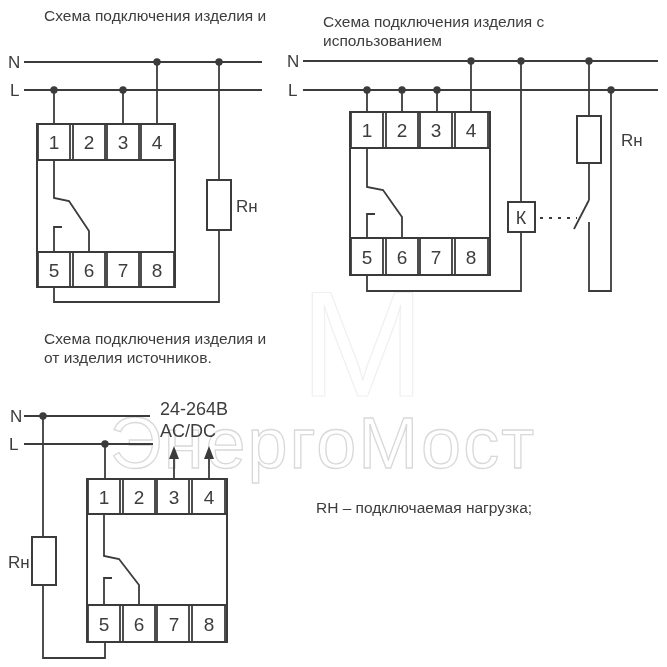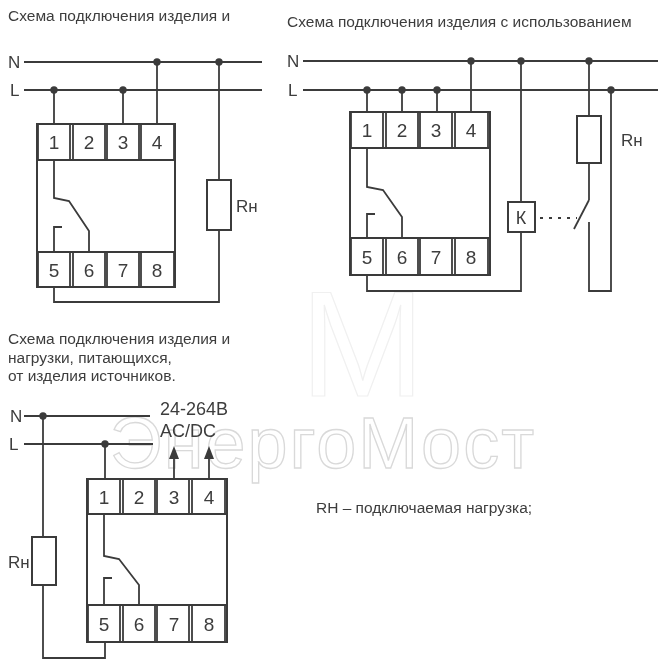--- a/index.html
+++ b/index.html
@@ -12,21 +12,21 @@
     font-size:72px;letter-spacing:2px;white-space:nowrap;
     color:rgba(255,255,255,0);
     -webkit-text-stroke:1.3px var(--watermark,#d9d9d9);
   }
   .watermark-logo{
     position:absolute;left:300px;top:258px;z-index:0;
     font-size:150px;color:rgba(255,255,255,0);
     -webkit-text-stroke:1.2px #f0f0f0;
   }
   svg.schem{position:absolute;left:0;top:0;z-index:1;}
-  .title{position:absolute;z-index:2;font-size:15.5px;line-height:19px;}
+  .title{position:absolute;z-index:2;font-size:15.5px;line-height:19px;margin-left:36px;}
   .legend{position:absolute;left:316px;top:498px;z-index:2;font-size:15.5px;line-height:20px;}
   
   .wire{stroke:var(--line,#3b3b3b);stroke-width:1.8;fill:none;}
   .thick{stroke-width:2;}
   .dot{fill:var(--line,#3b3b3b);stroke:none;}
   .box{stroke:var(--line,#3b3b3b);stroke-width:2;fill:#ffffff;}
   .cell{stroke:var(--line,#3b3b3b);stroke-width:1.8;fill:none;}
   .dash{stroke:var(--line,#3b3b3b);stroke-width:1.8;fill:none;stroke-dasharray:3 6;}
   .arrowhead{fill:var(--line,#3b3b3b);stroke:none;}
   text{fill:var(--text,#3d3d3d);font-family:"Liberation Sans",sans-serif;}
@@ -45,21 +45,20 @@
   <div class="watermark">ЭнергоМост</div>
 
   <div class="title" style="left:8px;top:6px;">
     <div>Схема подключения изделия и</div>
   </div>
   <div class="title" style="left:287px;top:12px;">
     <div>Схема подключения изделия с использованием</div>
   </div>
   <div class="title" style="left:8px;top:330px;line-height:18.5px;">
     <div>Схема подключения изделия и</div>
-    <div>нагрузки, питающихся,</div>
     <div>от изделия источников.</div>
   </div>
 
   <div class="legend">
     <div>RH – подключаемая нагрузка;</div>
   </div>
 
   <svg class="schem" width="667" height="667" viewBox="0 0 667 667">
 
     <g>

